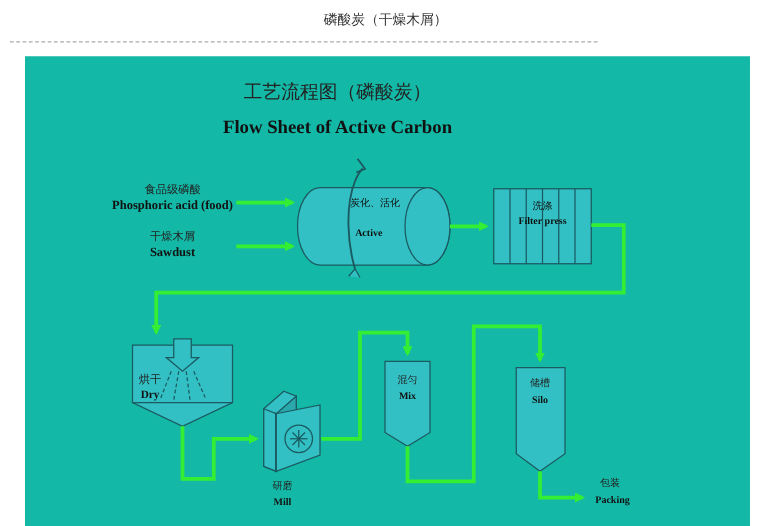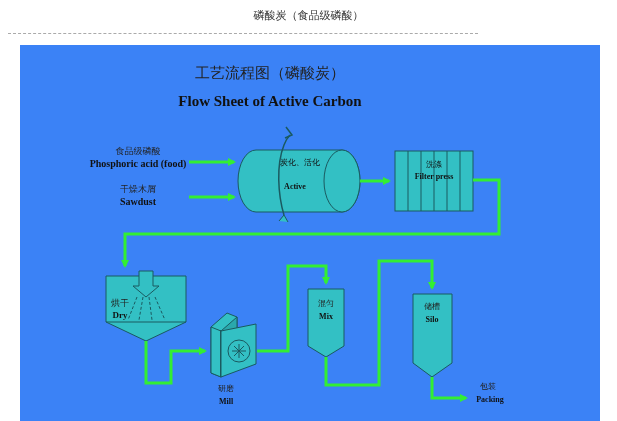--- a/index.html
+++ b/index.html
@@ -2,29 +2,29 @@
 <html><head>
   <meta charset="utf-8">
   <style>
     html, body { margin: 0; padding: 0; background: #ffffff; }
     body { width: 617px; height: 421px; position: relative; overflow: hidden;
            font-family: "DejaVu Serif", "Liberation Serif", serif; }
     .page-header { position: absolute; left: 0; top: 8px; width: 617px; text-align: center;
                    font-size: 11px; color: #333; }
     .dash-rule { position: absolute; left: 8px; top: 33px; width: 470px; height: 0;
                  border-top: 1px dashed #aaaaaa; }
-    .canvas { position: absolute; left: 20px; top: 45px; width: 580px; height: 376px; background: #3b82f6; text-align: center; }
+    .canvas { position: absolute; left: 20px; top: 45px; width: 580px; height: 376px; background: #14b8a6; text-align: center; }
     svg { position: absolute; left: 0; top: 0; }
     .t-cn { font-family: "DejaVu Sans", sans-serif; }
     .t-en { font-family: "Liberation Serif", serif; font-weight: bold; }
   </style>
 </head>
 <body>
 
-<div class="page-header">磷酸炭（食品级磷酸）</div>
+<div class="page-header">磷酸炭（干燥木屑）</div>
 <div class="dash-rule"></div>
 
 <div class="canvas">
 <svg width="580" height="376" viewBox="0 0 580 376">
   <defs>
     <marker id="arr" markerWidth="8" markerHeight="8" refX="6" refY="4" orient="auto" markerUnits="userSpaceOnUse">
       <path d="M0,0 L8,4 L0,8 Z" fill="#33ee33"></path>
     </marker>
   </defs>
 

